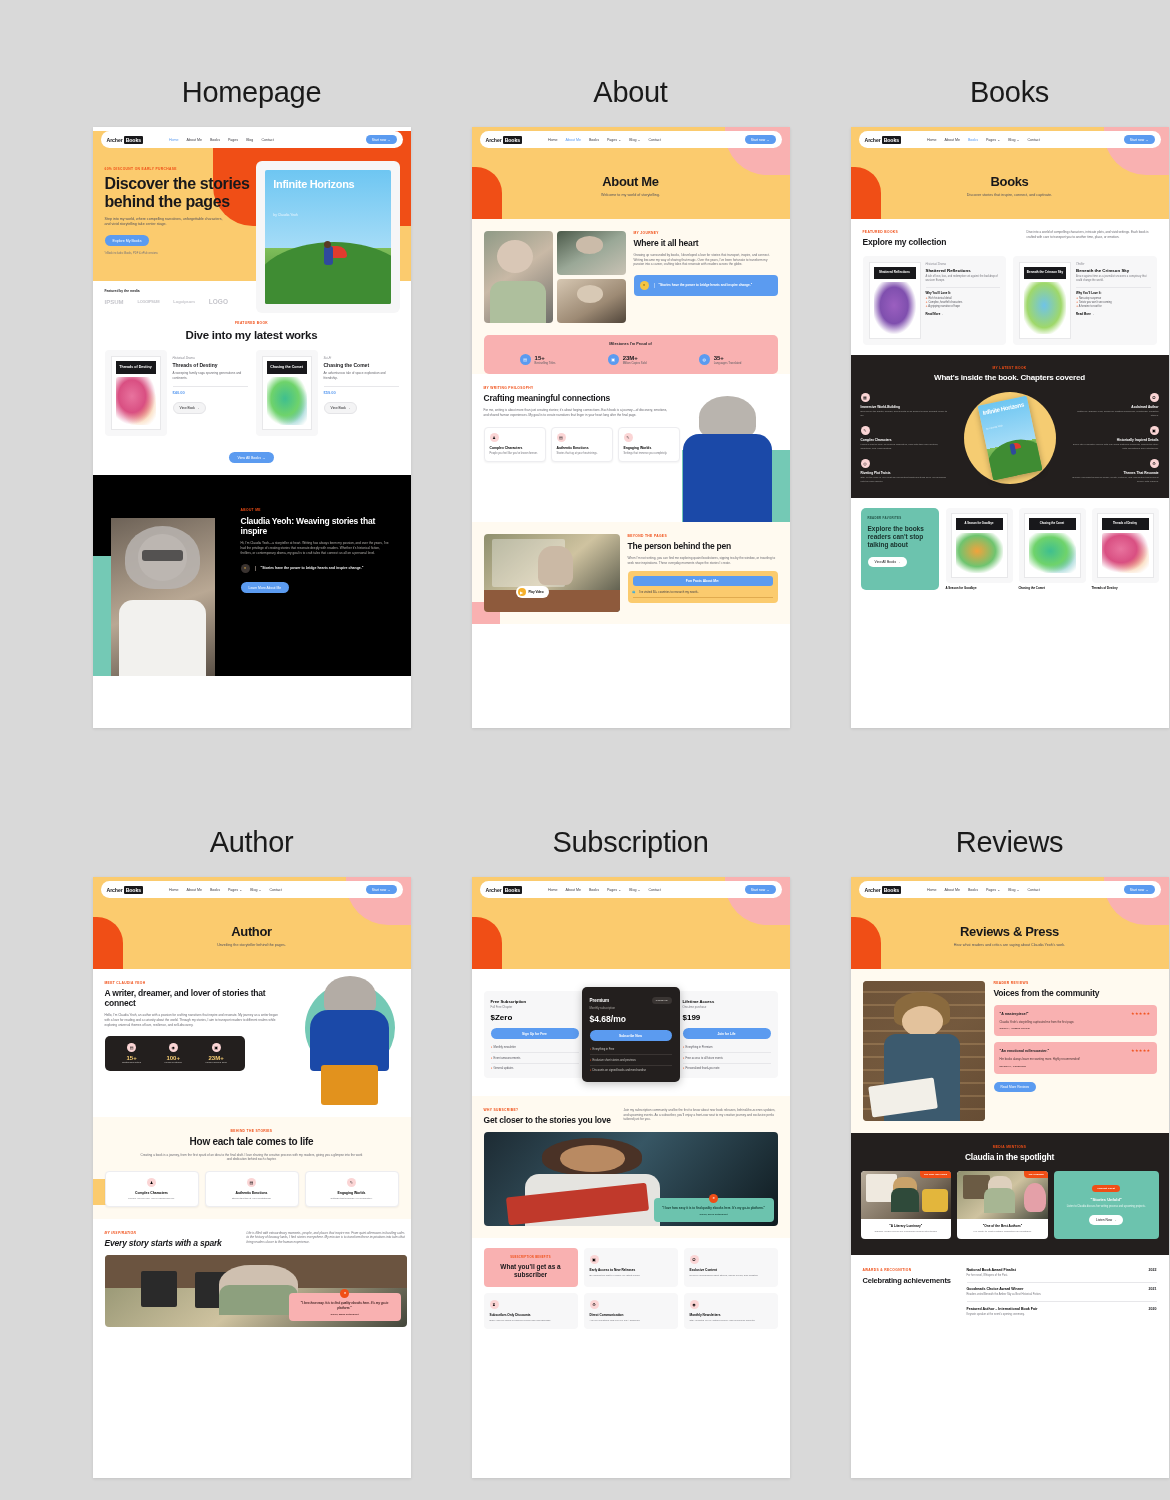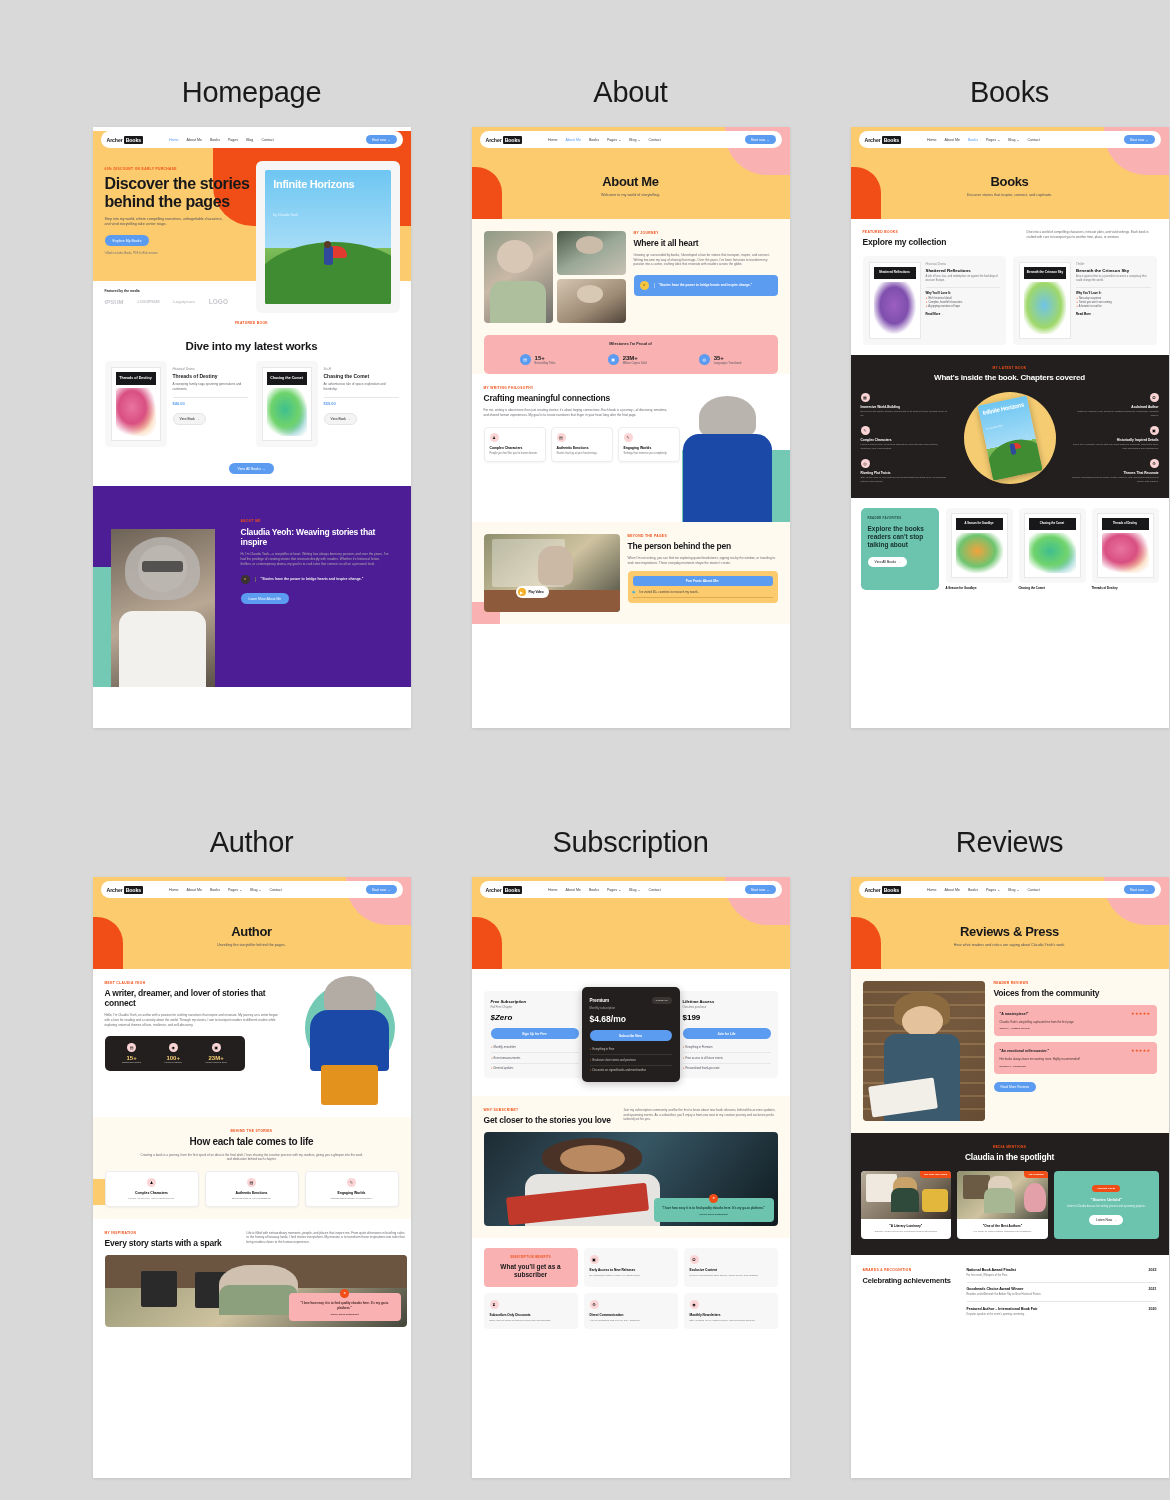--- a/index.html
+++ b/index.html
@@ -174,21 +174,21 @@
         <div style="display:flex;gap:14px;align-items:center;margin-top:5px;color:#c5c5cb;font-weight:700;">
           <span style="font-size:6px;">IPSUM</span>
           <span style="font-size:4px;letter-spacing:-.3px;">LOGOIPSUM</span>
           <span style="font-size:4px;">Logoipsum</span>
           <span style="font-size:6.5px;">LOGO</span>
         </div>
       </div>
 
       <div style="background:#fff;padding:10px 12px 0 12px;text-align:center;">
         <div class="eyebrow">FEATURED BOOK</div>
-        <div class="h2" style="margin-top:15px;">Dive into my latest works</div>
+        <div class="h2" style="margin-top:4px;">Dive into my latest works</div>
       </div>
 
       <div style="display:grid;grid-template-columns:1fr 1fr;gap:8px;padding:8px 12px 0 12px;background:#fff;">
 
         <div style="display:flex;gap:6px;">
           <div class="card-soft" style="padding:6px;width:62px;">
             <div class="cover">
               <div class="cover-band">Threads of Destiny</div>
               <div class="art art-pink"></div>
             </div>
@@ -218,21 +218,21 @@
             <div style="font-size:4px;font-weight:700;color:#5b9bf0;">$59.00</div>
             <div class="btn-ghost" style="margin-top:5px;"><span>View Book</span> →</div>
           </div>
         </div>
       </div>
 
       <div style="background:#fff;text-align:center;padding:9px 0 12px 0;">
         <div class="btn-blue"><span>View All Books</span> →</div>
       </div>
 
-      <div style="background:#4c1d95;height:201px;position:relative;text-decoration:underline;">
+      <div style="background:#000000;height:201px;position:relative;text-decoration:underline;">
         <div style="position:absolute;left:0;bottom:0;width:120px;height:120px;background:#74c9b5;border-top-right-radius:22px;"></div>
         <div class="photo p3" style="position:absolute;left:18px;bottom:0;width:104px;height:158px;border-radius:0;">
           <div style="position:absolute;left:26%;top:10%;width:48%;height:30%;background:#cfc2b6;border-radius:50%;"></div>
           <div style="position:absolute;left:14%;top:5%;width:72%;height:40%;background:#b8b4b0;border-radius:50% 50% 40% 40%;opacity:.85;"></div>
           <div style="position:absolute;left:30%;top:20%;width:40%;height:7%;background:#3a3a3a;border-radius:3px;opacity:.8;"></div>
           <div style="position:absolute;left:8%;bottom:0;width:84%;height:48%;background:#f2f1ee;border-radius:14px 14px 0 0;"></div>
         </div>
         <div style="position:absolute;left:148px;top:33px;width:150px;">
           <div class="eyebrow">ABOUT ME</div>
           <div class="h3" style="color:#fff;margin-top:4px;">Claudia Yeoh: Weaving stories that inspire</div>
@@ -643,21 +643,21 @@
             <div style="font-size:2.5px;color:#77777e;margin-top:2px;">Stories that tug at your heartstrings.</div>
           </div>
           <div class="card-white" style="flex:1;padding:6px;">
             <div class="chip-icon" style="background:#fbd5d5;margin:0 auto;">✎</div>
             <div style="font-size:3.4px;font-weight:700;margin-top:4px;">Engaging Worlds</div>
             <div style="font-size:2.5px;color:#77777e;margin-top:2px;">Settings that immerse you completely.</div>
           </div>
         </div>
       </div>
 
-      <div style="background:#fff;padding:12px 4px 0 12px;">
+      <div style="background:#fff;padding:12px 4px 0 12px;font-style:italic;">
         <div style="display:flex;gap:12px;align-items:flex-start;">
           <div style="width:130px;">
             <div class="eyebrow">MY INSPIRATION</div>
             <div class="h3" style="margin-top:3px;">Every story starts with a spark</div>
           </div>
           <div class="pxs" style="flex:1;">Life is filled with extraordinary moments, people, and places that inspire me. From quiet afternoons in bustling cafes to the history of faraway lands, I find stories everywhere. My mission is to transform these inspirations into tales that bring readers closer to the human experience.</div>
         </div>
         <div class="photo p7" style="height:72px;margin-top:7px;position:relative;">
           <div style="position:absolute;left:0;top:0;width:100%;height:46%;background:#6b5440;"></div>
           <div style="position:absolute;left:12%;top:22%;width:12%;height:50%;background:#2a2a2a;border-radius:2px;"></div>
@@ -692,21 +692,21 @@
             <span>Books</span>
             <span><span>Pages</span> ⌄</span>
             <span><span>Blog</span> ⌄</span>
             <span>Contact</span>
           </div>
           <div class="nav-cta"><span>Start now</span> →</div>
         </div>
       </div>
 
       <div style="background:#fff;padding:18px 12px 14px 12px;display:flex;align-items:center;gap:0;">
-        <div class="card-soft" style="flex:1;padding:8px 7px;font-style:italic;">
+        <div class="card-soft" style="flex:1;padding:8px 7px;">
           <div style="font-size:4.2px;font-weight:700;">Free Subscription</div>
           <div style="font-size:2.8px;color:#77777e;margin-top:1px;">Full Free Chapter</div>
           <div style="font-size:8px;font-weight:700;margin-top:4px;">$Zero</div>
           <div style="background:#5b9bf0;color:#fff;text-align:center;font-size:3.2px;font-weight:700;padding:3.5px;border-radius:7px;margin-top:6px;">Sign Up for Free</div>
           <div style="margin-top:6px;display:flex;flex-direction:column;gap:3px;">
             <div style="font-size:2.7px;color:#52525b;"><span style="color:#f04e16;">✦</span> <span>Monthly newsletter</span></div>
             <div class="divider"></div>
             <div style="font-size:2.7px;color:#52525b;"><span style="color:#f04e16;">✦</span> <span>Event announcements</span></div>
             <div class="divider"></div>
             <div style="font-size:2.7px;color:#52525b;"><span style="color:#f04e16;">✦</span> <span>General updates</span></div>

